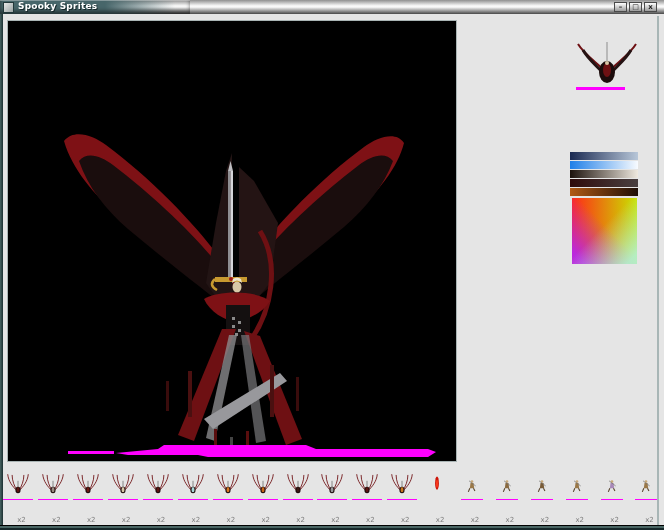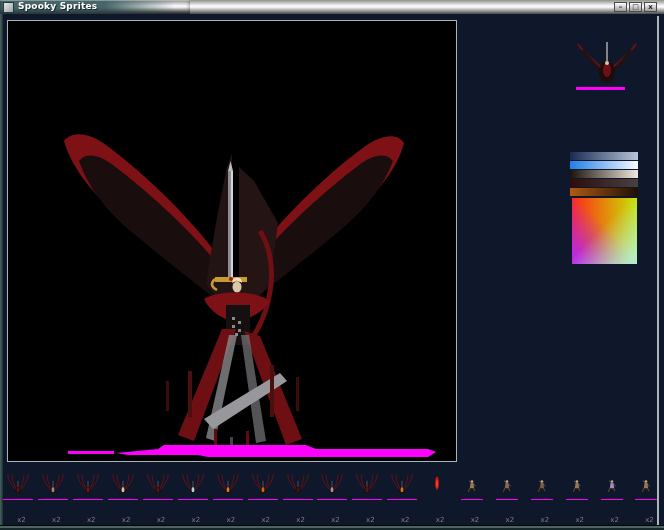--- a/index.html
+++ b/index.html
@@ -1,17 +1,17 @@
 <!DOCTYPE html>
 <html><head>
 <meta charset="utf-8">
 <style>
   html,body{margin:0;padding:0;background:#000;}
   body{width:664px;height:530px;font-family:"DejaVu Sans",sans-serif;overflow:hidden;}
-  .window{position:relative;width:664px;height:530px;background:#0f172a;}
+  .window{position:relative;width:664px;height:530px;background:#e5e5e5;}
 
   
   .titlebar{position:absolute;left:0;top:0;width:664px;height:14px;
     background:linear-gradient(to bottom,#8f8f8f 0%,#f2f2f2 38%,#fbfbfb 50%,#cfcfcf 62%,#474747 100%);}
   .titlebar-teal{position:absolute;left:0;top:0;height:14px;width:190px;
     background:linear-gradient(to right,#47666a 0px,#47666a 105px,rgba(71,102,106,0) 175px);
     box-shadow:inset 0 1px 0 rgba(255,255,255,.35), inset 0 -3px 4px rgba(0,0,0,.5);}
   .menu-icon{position:absolute;left:3px;top:2px;width:9px;height:9px;
     background:linear-gradient(135deg,#e8e8e8,#9aa4a4);border:1px solid #22383a;}
   .title-text{position:absolute;left:18px;top:1px;font-size:9px;font-weight:bold;color:#ffffff;

